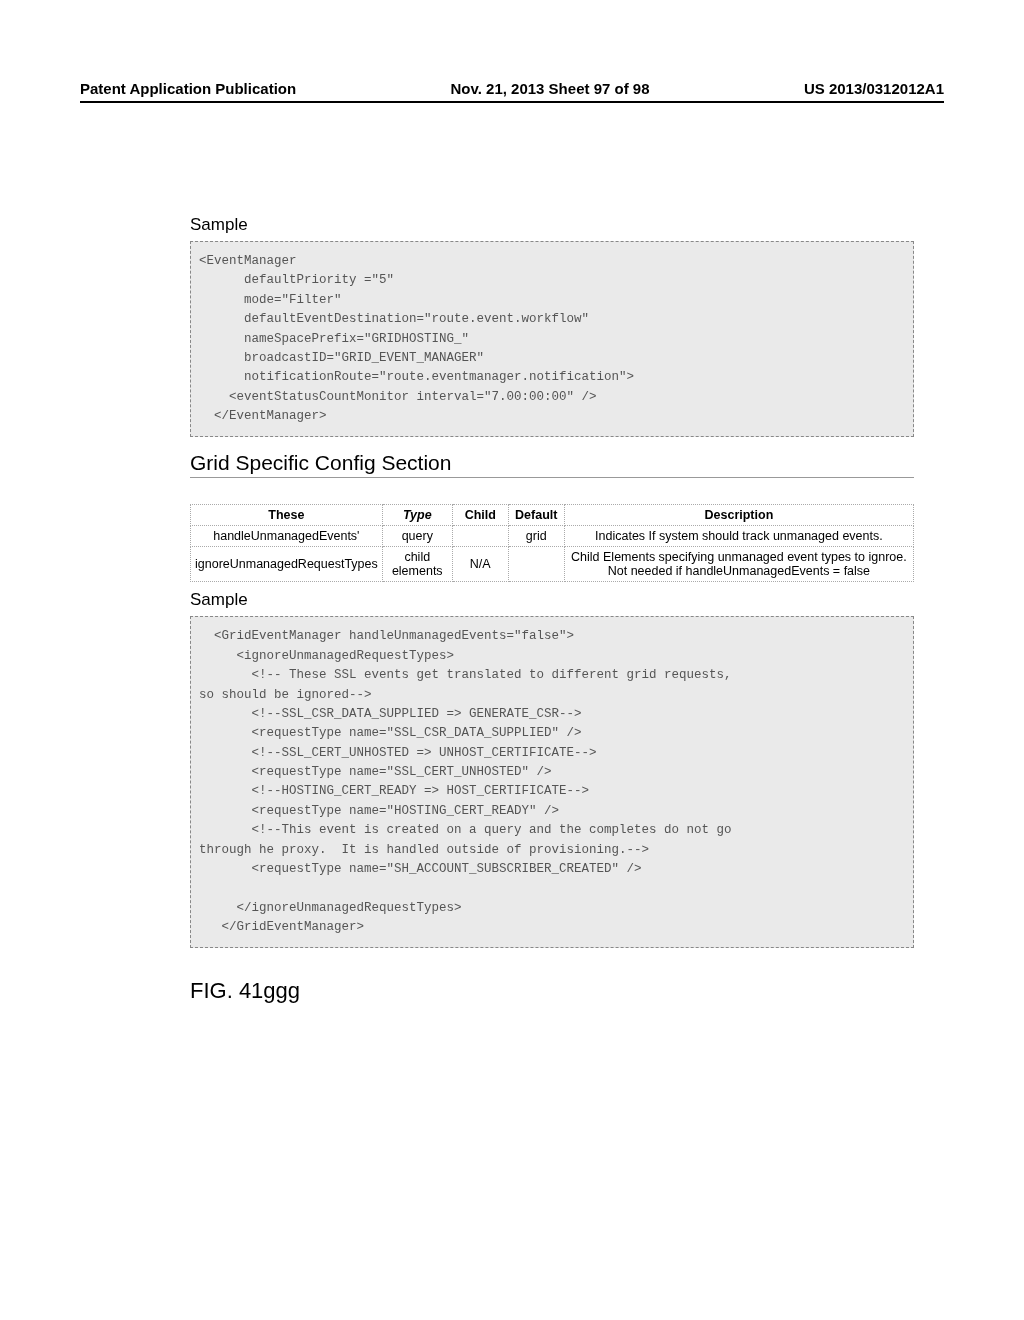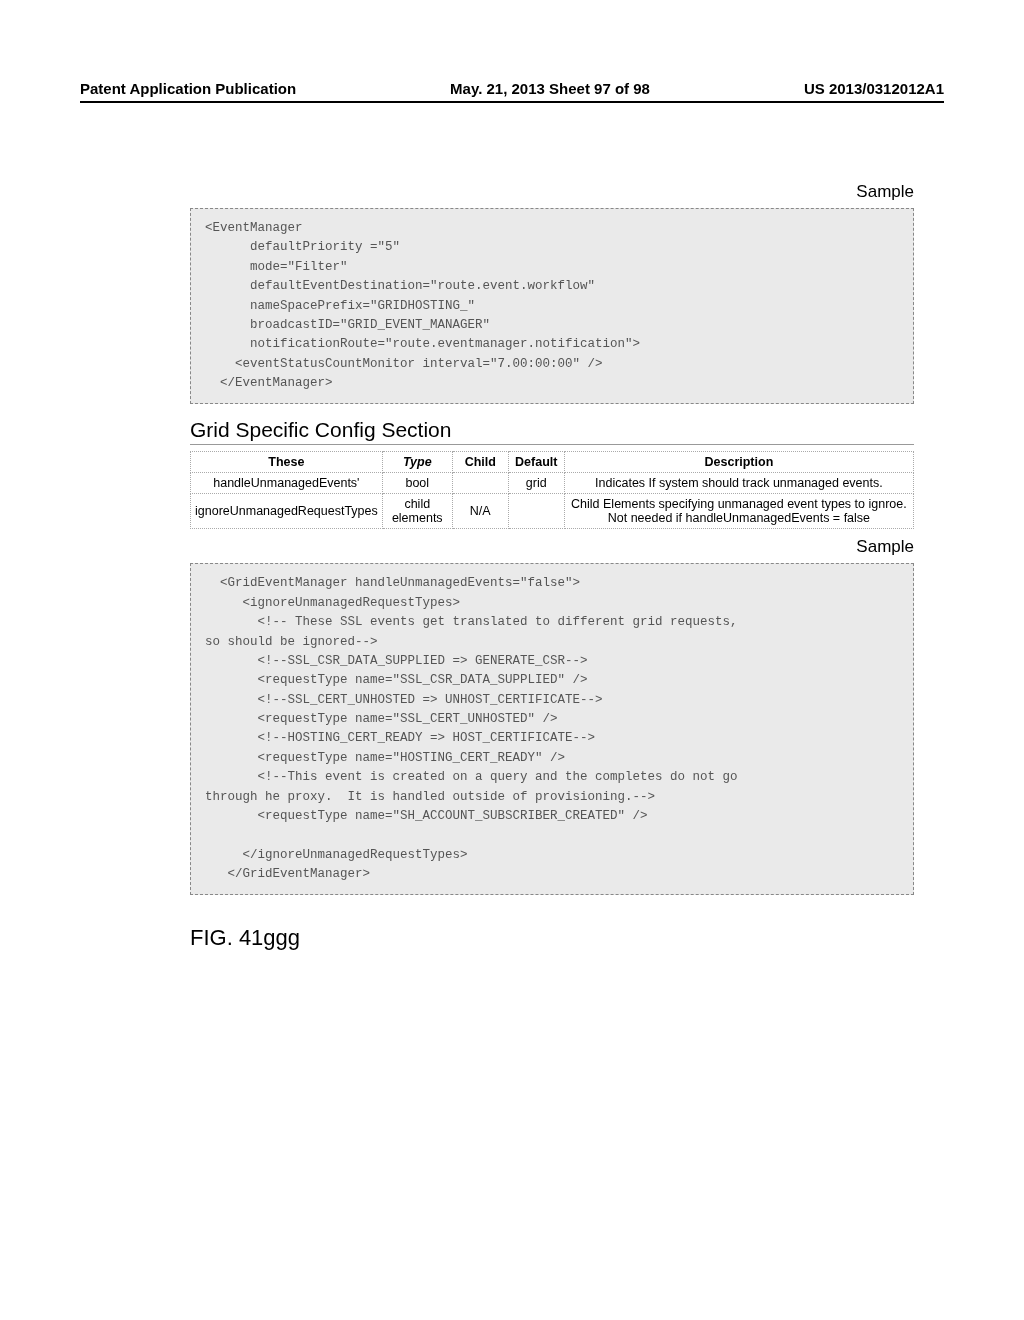--- a/index.html
+++ b/index.html
@@ -14,48 +14,47 @@
   .page {
     padding: 80px 80px 0 80px;
   }
   .header-line {
     display: flex;
     justify-content: space-between;
     font-size: 15px;
     font-weight: bold;
     border-bottom: 2px solid #000;
     padding-bottom: 4px;
-    margin-bottom: 79px;
+    margin-bottom: 112px;
   }
   .header-left { }
   .header-center { }
   .header-right { }
   .content {
     margin-left: 110px;
     margin-right: 30px;
   }
   .sample-heading {
     font-size: 17px;
     margin-bottom: 6px;
-    text-align: right;
   }
   .section-heading {
     font-size: 21px;
     margin-top: 14px;
-    margin-bottom: 6px;
+    margin-bottom: 26px;
     border-bottom: 1px solid #999;
     padding-bottom: 2px;
   }
   .code-block {
     background: #eaeaea;
     border: 1px dashed #888;
     font-family: "Courier New", Courier, monospace;
     font-size: 12.5px;
     line-height: 1.55;
-    padding: 10px 14px;
+    padding: 10px 8px;
     white-space: pre;
     color: #555;
   }
   table.config-table {
     width: 100%;
     border-collapse: collapse;
     font-size: 12.5px;
     margin-bottom: 8px;
   }
   table.config-table th,
@@ -79,21 +78,21 @@
     margin-top: 30px;
   }
 </style>
 </head>
 <body>
 
 <div class="page">
 
   <div class="header-line">
     <span class="header-left">Patent Application Publication</span>
-    <span class="header-center">May. 21, 2013  Sheet 97 of 98</span>
+    <span class="header-center">Nov. 21, 2013  Sheet 97 of 98</span>
     <span class="header-right">US 2013/0312012A1</span>
   </div>
 
   <div class="content">
 
     <div class="sample-heading">Sample</div>
     <div class="code-block">&lt;EventManager
       defaultPriority ="5"
       mode="Filter"
       defaultEventDestination="route.event.workflow"
@@ -111,21 +110,21 @@
           <th class="col-name">These</th>
           <th class="col-type">Type</th>
           <th class="col-values">Child</th>
           <th class="col-default">Default</th>
           <th>Description</th>
         </tr>
       </thead>
       <tbody>
         <tr>
           <td>handleUnmanagedEvents'</td>
-          <td>bool</td>
+          <td>query</td>
           <td></td>
           <td>grid</td>
           <td>Indicates If system should track unmanaged events.</td>
         </tr>
         <tr>
           <td>ignoreUnmanagedRequestTypes</td>
           <td>child elements</td>
           <td>N/A</td>
           <td></td>
           <td>Child Elements specifying unmanaged event types to ignroe. Not needed if handleUnmanagedEvents = false</td>

